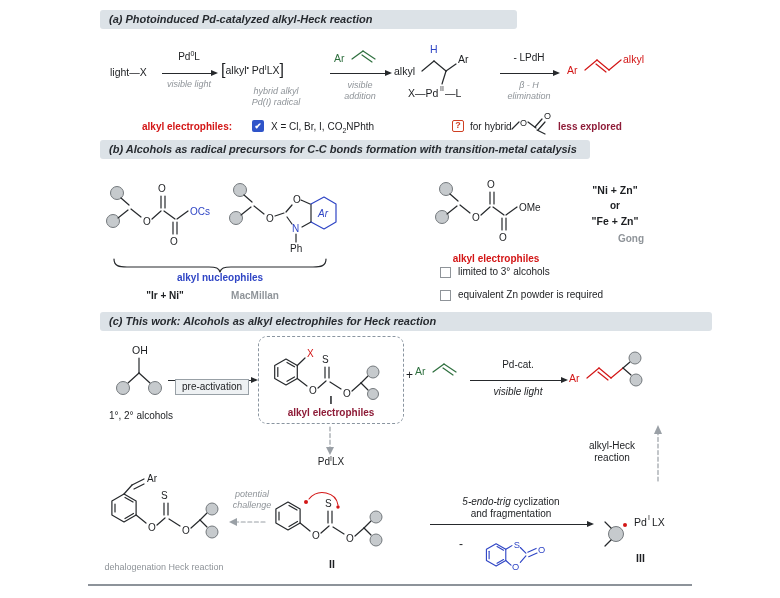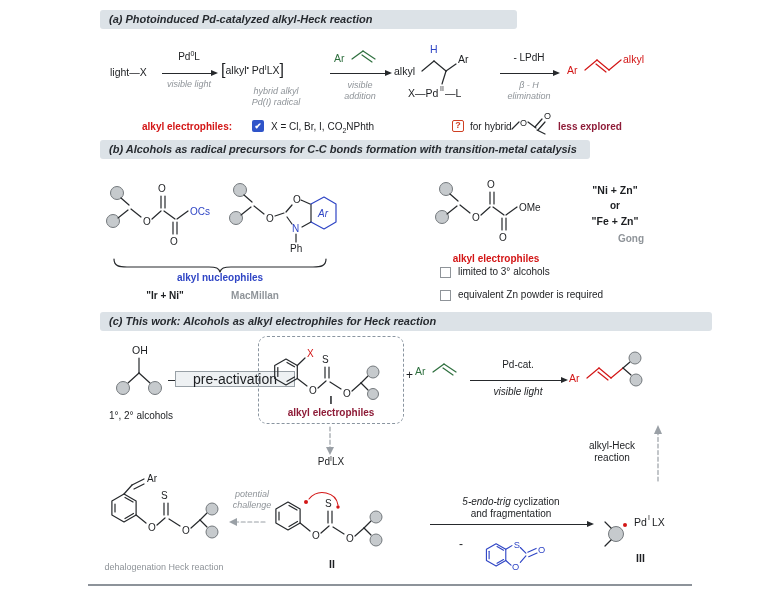--- a/index.html
+++ b/index.html
@@ -39,21 +39,21 @@
     position:absolute; width:12px; height:12px; background:#2f54c9; border-radius:2px;
     color:#fff; font-size:8.5px; line-height:12px; text-align:center; font-weight:bold;
   }
   .qbox {
     position:absolute; width:12px; height:12px; border:1.4px solid #cf3f22; border-radius:2px;
     color:#cf3f22; font-size:9px; line-height:9px; text-align:center; font-weight:bold; background:#fff;
   }
   .chkempty { position:absolute; width:11px; height:11px; border:1.2px solid #8f9499; background:#fff; }
   .prebox {
     position:absolute; border:1px solid #98a0a6; background:#eef1f3;
-    font-size:14px; line-height:12px; padding:1px 17px;
+    font-size:10px; line-height:12px; padding:1px 6px;margin-top:8px;
   }
   .dashedbox { position:absolute; border:1.4px dashed #8a95a0; border-radius:9px; }
   .rule { position:absolute; background:#8d939a; }
   svg { position:absolute; overflow:visible; }
   svg line, svg polyline, svg polygon, svg path {
     stroke:#26292c; stroke-width:1.2; fill:none; stroke-linecap:round; stroke-linejoin:round;
   }
   svg text { fill:#1c1e21; font-size:10px; font-family:"Liberation Sans", sans-serif; stroke:none; }
   svg .sphere { fill:#c6cacd; stroke:#74797d; stroke-width:1; }
   svg .bl { stroke:#2f45c5; }  svg .blt { fill:#2f45c5; }

